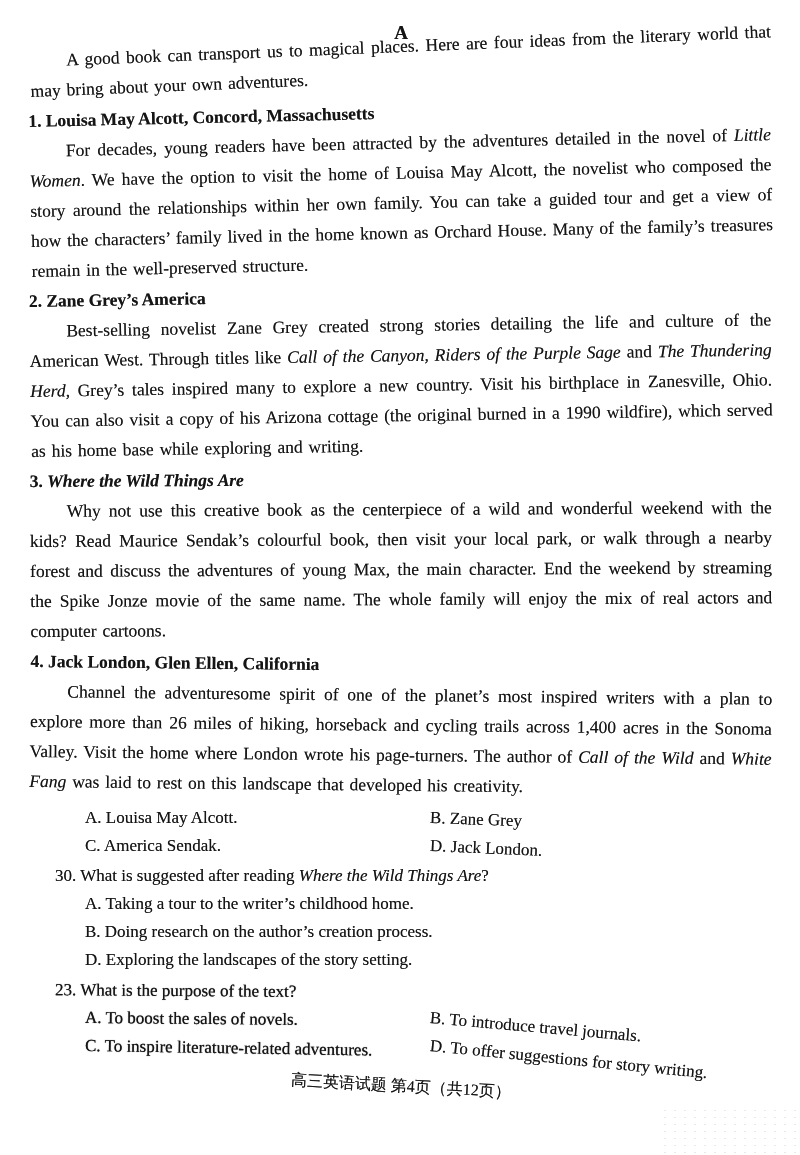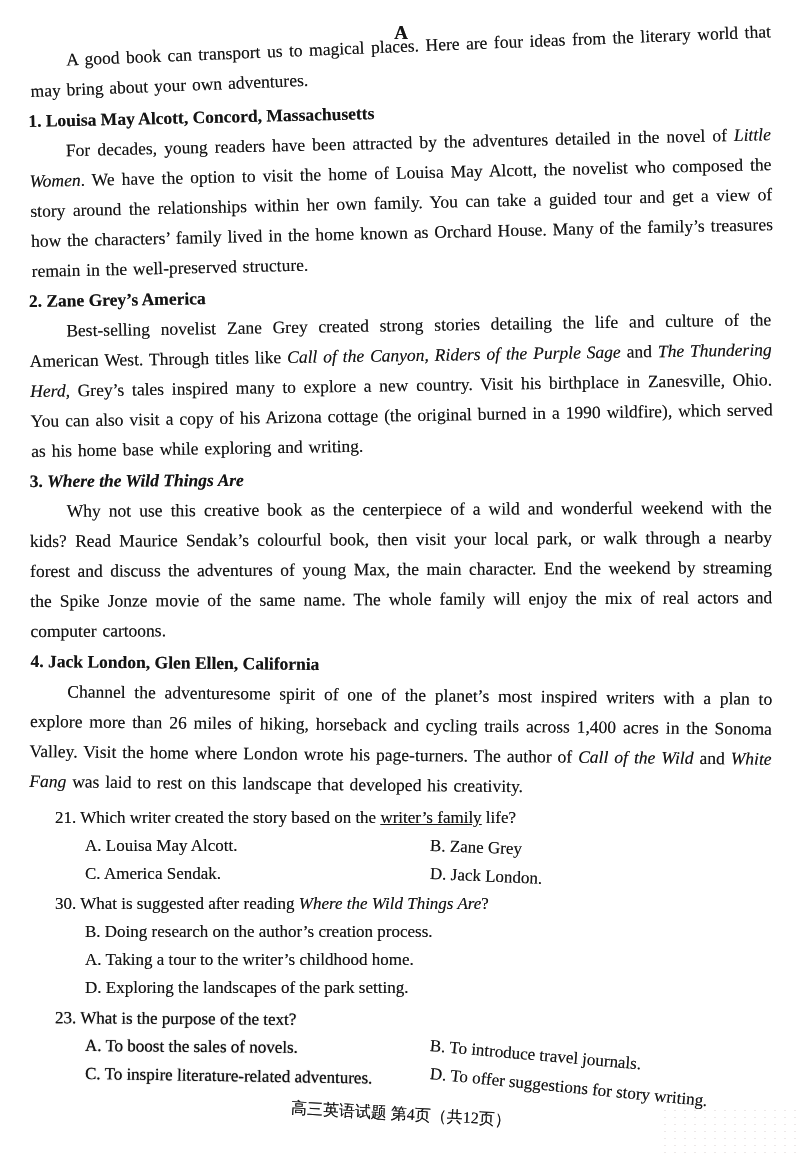--- a/index.html
+++ b/index.html
@@ -127,35 +127,34 @@
   </section>
 
   <section class="blk sec4">
     <h3 class="sec-title"><span style="font-weight: bold;">4. Jack London, Glen Ellen, California</span></h3>
     <p class="para indent"><span>Channel the adventuresome spirit of one of the planet’s most inspired writers with a plan to explore more than 26 miles of hiking, horseback and cycling trails across 1,400 acres in the Sonoma Valley. Visit the home where London wrote his page-turners. The author of </span><span style="font-style: italic;">Call of the Wild</span><span> and </span><span style="font-style: italic;">White Fang</span><span> was laid to rest on this landscape that developed his creativity.</span></p>
   </section>
 
   <div class="questions">
 
     <div class="q q21">
-      <p class="stem"><span>21. Which writer created the story based on the </span><span style="text-decoration: underline;">writer’s family</span><span> life?</span></p>
       <div class="opts two-col">
         <span class="opt">A. Louisa May Alcott.</span>
         <span class="opt">B. Zane Grey</span>
         <span class="opt">C. America Sendak.</span>
         <span class="opt">D. Jack London.</span>
       </div>
     </div>
 
     <div class="q q22">
       <p class="stem"><span>30. What is suggested after reading </span><span style="font-style: italic;">Where the Wild Things Are</span><span>?</span></p>
       <div class="opts">
+        <span class="opt">A. Taking a tour to the writer’s childhood home.</span>
         <span class="opt">B. Doing research on the author’s creation process.</span>
-        <span class="opt">A. Taking a tour to the writer’s childhood home.</span>
-        <span class="opt">D. Exploring the landscapes of the park setting.</span>
+        <span class="opt">D. Exploring the landscapes of the story setting.</span>
       </div>
     </div>
 
     <div class="q q23">
       <p class="stem"><span>23. What is the purpose of the text?</span></p>
       <div class="opts two-col">
         <span class="opt">A. To boost the sales of novels.</span>
         <span class="opt">B. To introduce travel journals.</span>
         <span class="opt">C. To inspire literature-related adventures.</span>
         <span class="opt">D. To offer suggestions for story writing.</span>

